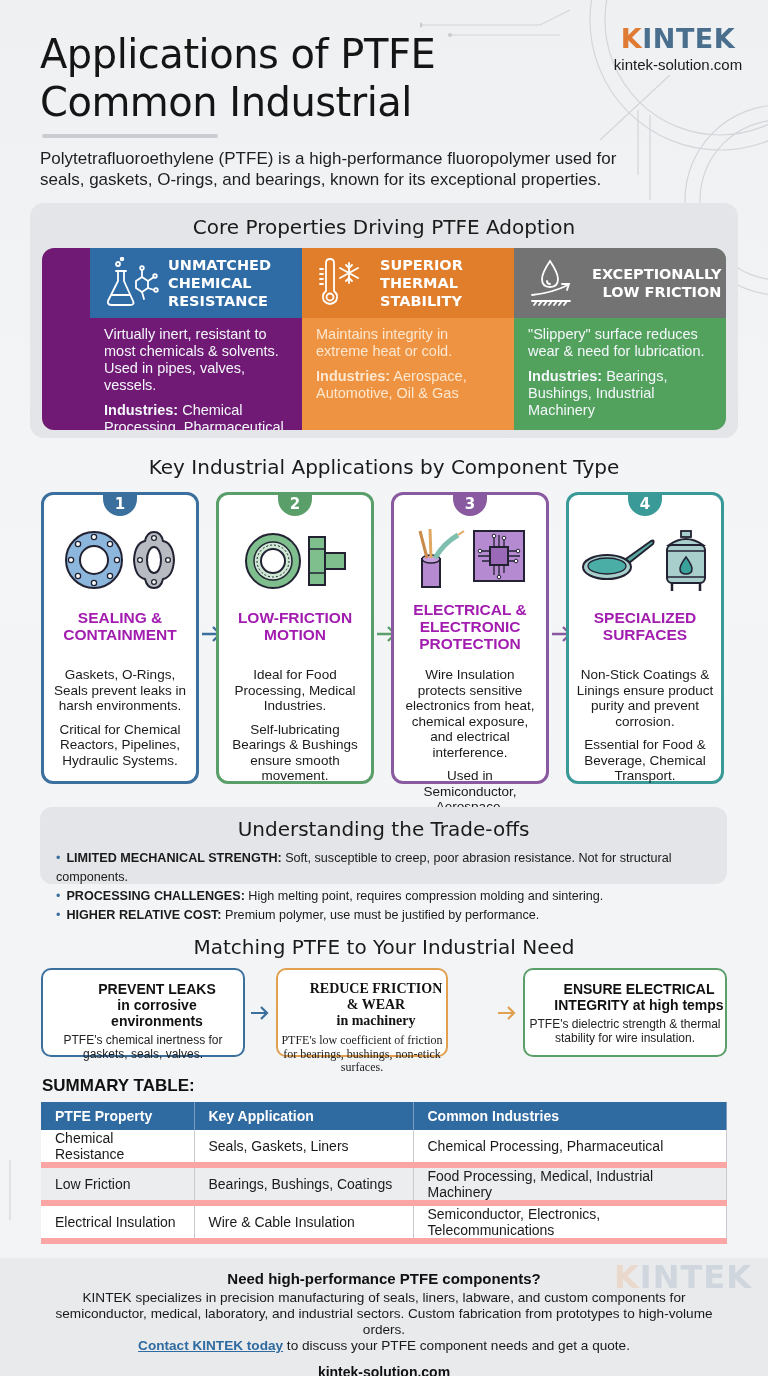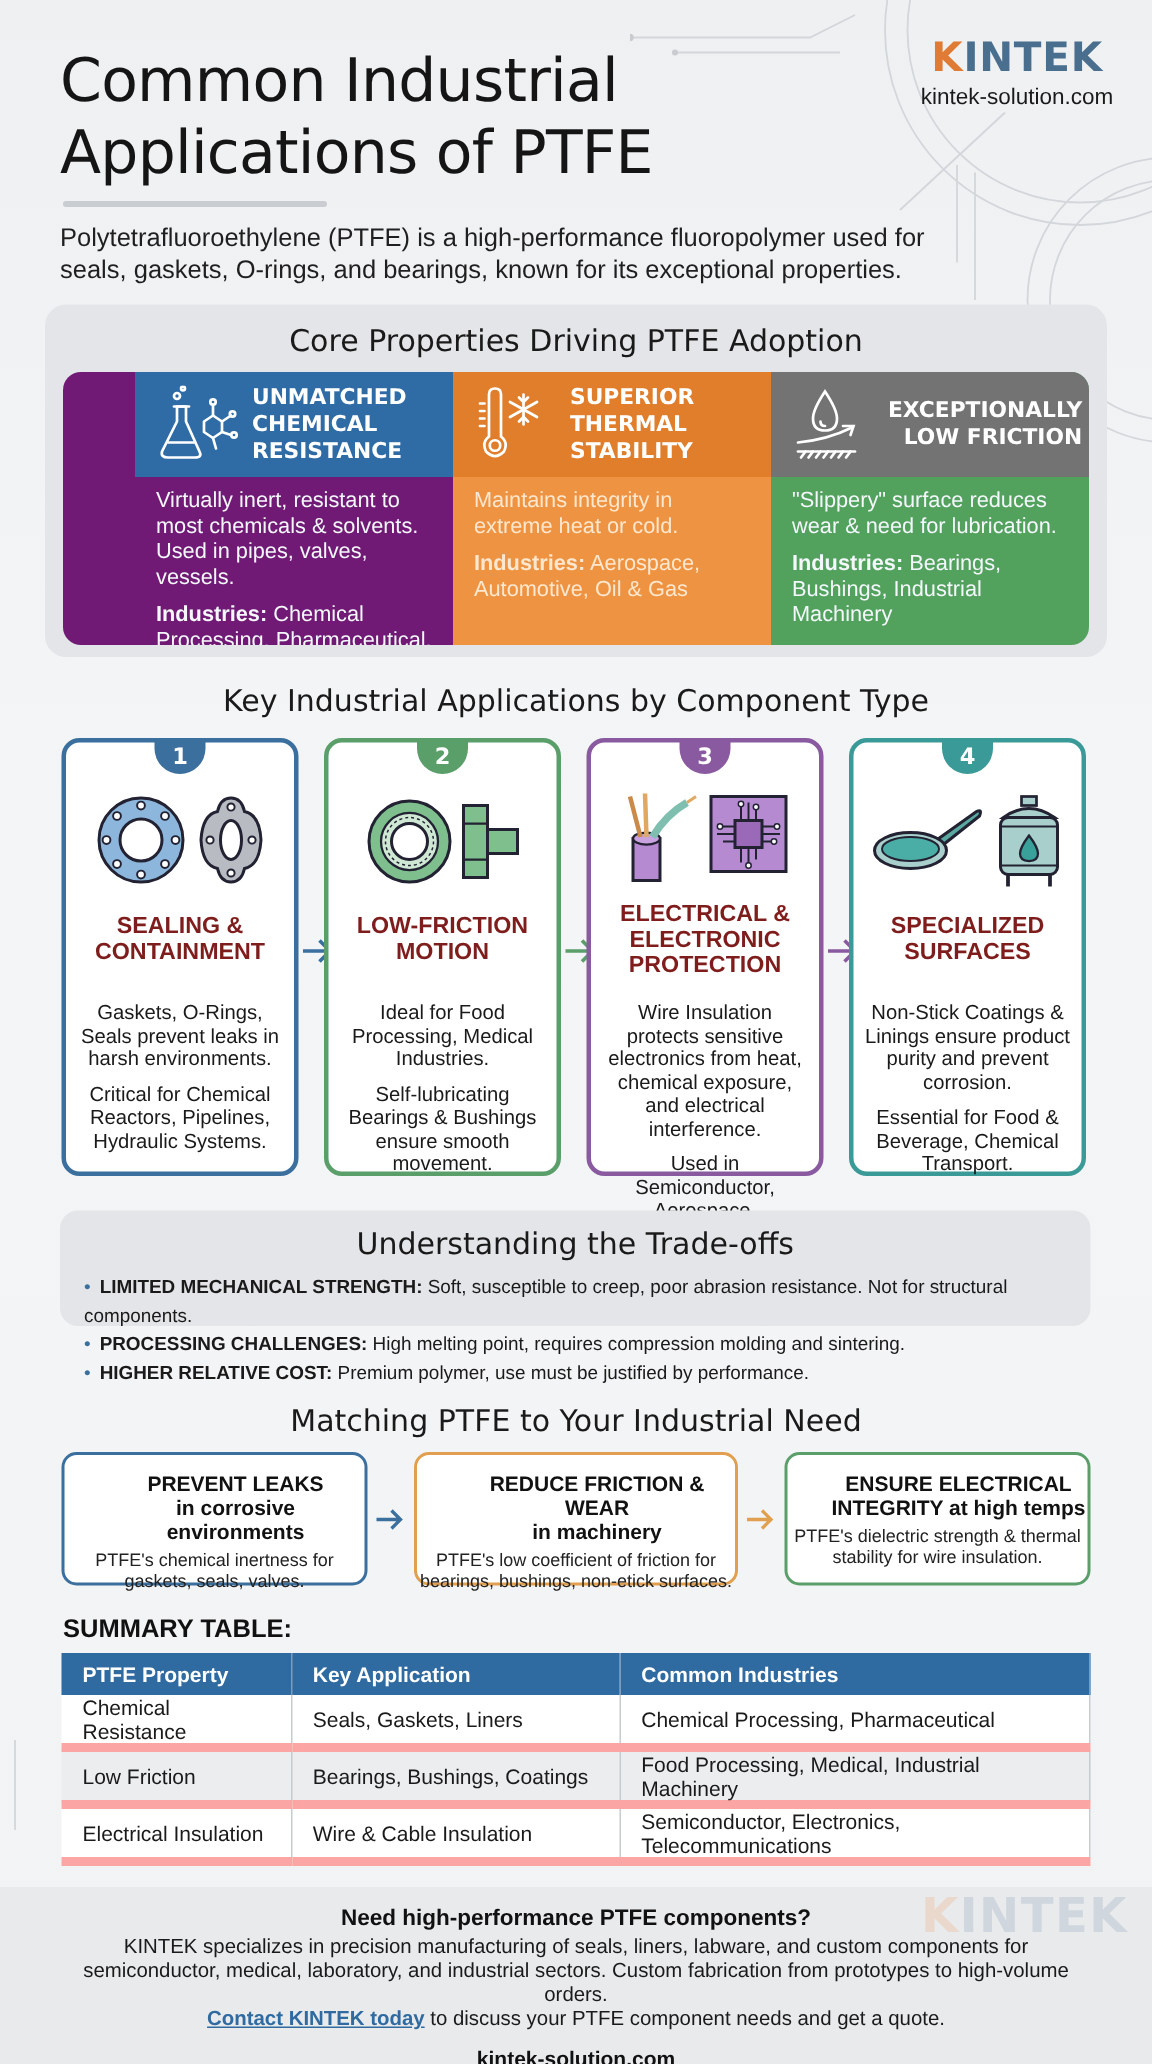--- a/index.html
+++ b/index.html
@@ -55,21 +55,21 @@
     border: 3px solid; border-radius: 12px; background: #fff; text-align: center;
   }
   .app-num {
     position: absolute; top: -3px; left: 50%; transform: translateX(-50%);
     width: 34px; height: 24px; border-radius: 0 0 17px 17px; color: #fff;
     font-family: "DejaVu Sans", sans-serif; font-weight: 700; font-size: 15px; line-height: 24px;
   }
   .app-icons { position: absolute; top: 34px; left: 0; right: 0; height: 64px; display: flex; justify-content: center; gap: 6px; }
   .app-title {
     position: absolute; left: 4px; right: 4px; top: 114px;
-    font-family: "Liberation Sans", sans-serif; font-weight: 700; font-size: 15.5px; line-height: 17px; color: #7f1d1d;
+    font-family: "Liberation Sans", sans-serif; font-weight: 700; font-size: 15.5px; line-height: 17px; color: #a21caf;
   }
   .app-desc { position: absolute; left: 6px; right: 6px; font-size: 13.5px; line-height: 15.5px; color: #1a1a1a; }
   .app-desc p { margin-bottom: 8px; }
   .arrow { position: absolute; top: 622px; width: 24px; height: 24px; }
   
   .trade {
     position: absolute; left: 40px; top: 807px; width: 687px; height: 77px;
     background: #e3e5e8; border-radius: 12px;
   }
   .trade .section-h { position: absolute; left: 0; right: 0; top: 10px; }
@@ -123,22 +123,22 @@
   <g fill="none" stroke="#d3d6da" stroke-width="1.2">
     <circle cx="-10" cy="180" r="80"></circle>
       <circle cx="-10" cy="180" r="65"></circle>
     <path d="M60 200 H140"></path>
       <path d="M80 212 H160"></path>
       <path d="M10 0 V60"></path>
   </g>
 </svg>
 
 <div class="title">
+  <div>Applications of PTFE</div>
   <div>Common Industrial</div>
-  <div>Applications of PTFE</div>
 </div>
 <div class="title-rule"></div>
 <div class="logo">
   <div class="logo-word"><span class="k">K</span><span>INTEK</span></div>
   <div class="logo-url">kintek-solution.com</div>
 </div>
 <div class="intro">Polytetrafluoroethylene (PTFE) is a high-performance fluoropolymer used for seals, gaskets, O-rings, and bearings, known for its exceptional properties.</div>
 
 <div class="core">
   <div class="section-h">Core Properties Driving PTFE Adoption</div>
@@ -340,21 +340,21 @@
 
 <div class="section-h match-h">Matching PTFE to Your Industrial Need</div>
 <div class="match-card" style="left:41px;width:204px;border-color:#3a6f9e;">
   <div class="mt">PREVENT LEAKS</div>
   <div class="mt">in corrosive environments</div>
   <div class="md">PTFE's chemical inertness for gaskets, seals, valves.</div>
 </div>
 <svg class="marrow" style="left:249px;" viewBox="0 0 22 22">
     <path d="M2 11 H18 M12 5 L18 11 L12 17" fill="none" stroke="#3a6f9e" stroke-width="2.2"></path>
   </svg>
-<div class="match-card" style="left:276px;width:216px;border-color:#e0a050;">
+<div class="match-card" style="left:276px;width:172px;border-color:#e0a050;font-family:Liberation Serif, serif;">
   <div class="mt">REDUCE FRICTION &amp; WEAR</div>
   <div class="mt">in machinery</div>
   <div class="md">PTFE's low coefficient of friction for bearings, bushings, non-etick surfaces.</div>
 </div>
 <svg class="marrow" style="left:496px;" viewBox="0 0 22 22">
     <path d="M2 11 H18 M12 5 L18 11 L12 17" fill="none" stroke="#e0a050" stroke-width="2.2"></path>
   </svg>
 <div class="match-card" style="left:523px;width:204px;border-color:#5a9e6a;">
   <div class="mt">ENSURE ELECTRICAL</div>
   <div class="mt">INTEGRITY at high temps</div>

